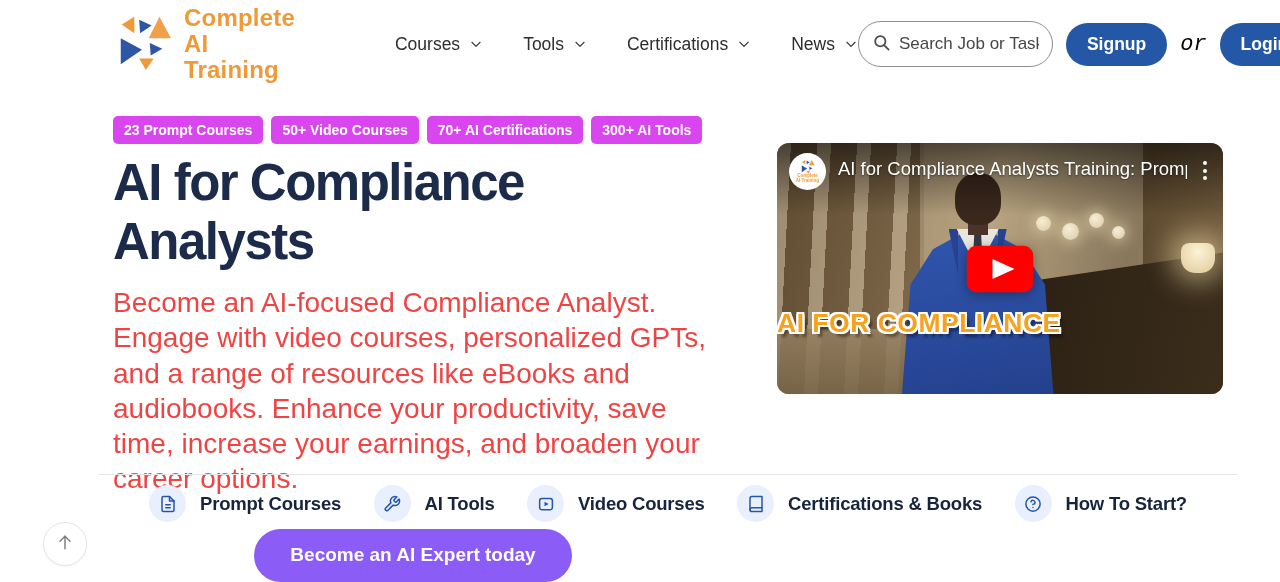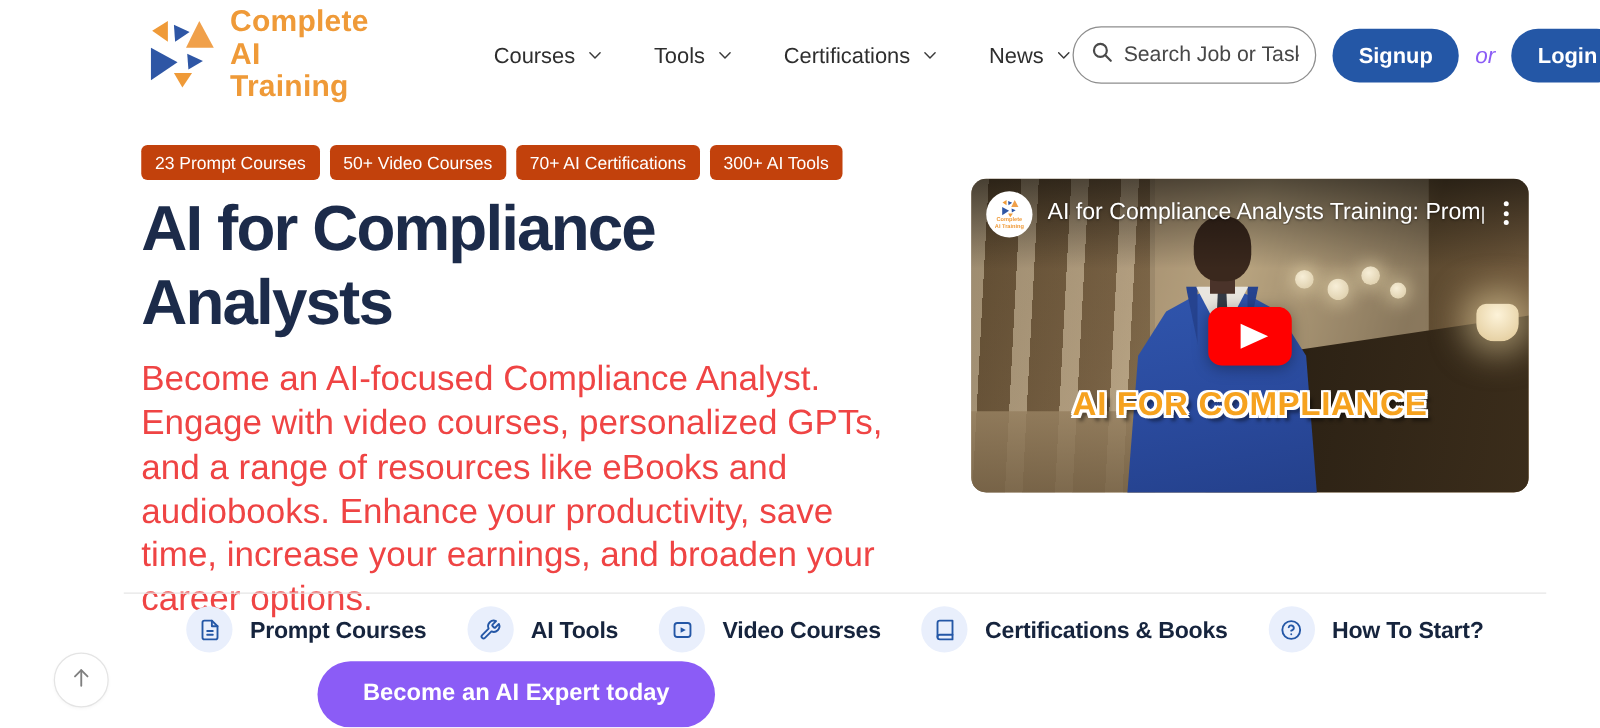--- a/index.html
+++ b/index.html
@@ -12,27 +12,27 @@
   .logo { display: flex; align-items: center; gap: 12px; cursor: pointer; text-decoration: none; }
   .logo-text { display: flex; flex-direction: column; font-weight: bold; font-size: 24px; line-height: 1.08; color: #ef9a38; letter-spacing: 0.2px; }
   nav { display: flex; align-items: center; gap: 40px; margin-left: 100px; }
   .nav-item { display: flex; align-items: center; gap: 9px; font-size: 17.5px; font-weight: 500; color: #2e2e2e; cursor: pointer; }
   .chev { display: inline-flex; }
   .header-right { margin-left: auto; display: flex; align-items: center; gap: 13px; }
   .search { width: 195px; height: 46px; border: 1.5px solid #8d8d8d; border-radius: 24px; display: flex; align-items: center; gap: 8px; padding: 0 13px; background: #fff; }
   .search input { border: 0; outline: 0; width: 100%; font-size: 17px; color: #333; font-family: "Liberation Sans", sans-serif; background: transparent; }
   .search input::placeholder { color: #474747; opacity: 1; }
   .pill-btn { background: #2457a6; color: #fff; border: none; border-radius: 22px; height: 43px; padding: 0 21px; font-size: 17.5px; font-weight: bold; font-family: "Liberation Sans", sans-serif; cursor: pointer; }
-  .or-label { font-style: italic; font-size: 18px; color: #8b5cf6; }
+  .or-label { font-style: italic; font-size: 22px; color: #000000; font-family: Liberation Mono, monospace; }
 
   
   main { display: flex; justify-content: space-between; align-items: flex-start; padding: 36px 85px 0 85px; }
   .left-col { width: 600px; }
   .badges { display: flex; gap: 8px; }
-  .badge { background: #c2410c; color: #fff; font-size: 14px; font-weight: 400; padding: 6px 11px; border-radius: 5px; white-space: nowrap; cursor: pointer; }
+  .badge { background: #d946ef; color: #fff; font-size: 14px; font-weight: 700; padding: 6px 11px; border-radius: 5px; white-space: nowrap; cursor: pointer; }
   h1.hero-title { font-size: 51px; font-weight: 800; color: #1c2b4a; letter-spacing: -1.5px; margin: 9px 0 14px; }
   .hero-desc { font-size: 28px; line-height: 1.26; color: #ef4444; margin-bottom: 32px; max-width: 600px; }
   .cta-btn { display: block; margin: 0 auto; background: #8b5cf6; color: #fff; border: none; border-radius: 27px; height: 53px; padding: 0 36px; font-size: 19px; font-weight: bold; font-family: "Liberation Sans", sans-serif; cursor: pointer; }
 
   
   .video { position: relative; width: 446px; height: 251px; margin-top: 27px; border-radius: 12px; overflow: hidden; flex-shrink: 0; cursor: pointer;
            background: linear-gradient(105deg, #6a5538 0%, #8a7150 28%, #a58d65 46%, #5c492f 74%, #7b6244 100%); }
   .vt-wall-left { position: absolute; left: 0; top: 0; width: 33%; height: 100%;
            background: repeating-linear-gradient(93deg, rgba(238,226,200,0.38) 0 14px, rgba(60,45,28,0.25) 14px 40px); }
   .vt-backwall { position: absolute; left: 32%; top: 0; width: 50%; height: 58%; background: rgba(222,207,178,0.35); }
@@ -51,21 +51,21 @@
   .man .tie { position: absolute; left: 50%; top: 58px; transform: translateX(-50%); width: 11px; height: 46px; background: #333a45; clip-path: polygon(20% 0, 80% 0, 100% 100%, 0 100%); }
   .man .suit { position: absolute; left: 50%; top: 54px; transform: translateX(-50%); width: 160px; height: 100%; background: linear-gradient(170deg, #3056ae 0%, #2a4a9d 45%, #203a80 100%); border-radius: 48px 48px 0 0; clip-path: polygon(50% 0, 63% 4%, 78% 10%, 92% 26%, 100% 100%, 0 100%, 8% 26%, 22% 10%, 37% 4%); }
   .man .lapel { position: absolute; left: 50%; top: 56px; transform: translateX(-50%); width: 58px; height: 78px; background: transparent; border-left: 9px solid #26438f; border-right: 9px solid #26438f; clip-path: polygon(0 0, 100% 0, 72% 100%, 28% 100%); }
   .vt-top { position: absolute; left: 0; top: 0; right: 0; height: 72px; background: linear-gradient(rgba(0,0,0,0.55), rgba(0,0,0,0)); display: flex; align-items: flex-start; padding: 10px 12px 0 12px; gap: 12px; }
   .yt-avatar { width: 37px; height: 37px; border-radius: 50%; background: #fff; flex-shrink: 0; display: flex; flex-direction: column; align-items: center; justify-content: center; cursor: pointer; overflow: hidden; }
   .yt-avatar .mini-name { font-size: 4.5px; font-weight: bold; color: #ef9a38; line-height: 1.1; text-align: center; white-space: pre-line; }
   .yt-title { color: #fff; font-size: 18.5px; font-weight: 400; margin-top: 5px; white-space: nowrap; overflow: hidden; flex: 1; text-shadow: 0 1px 2px rgba(0,0,0,0.5); cursor: pointer; }
   .kebab { display: flex; flex-direction: column; gap: 3.5px; padding: 6px 4px; margin-top: 2px; cursor: pointer; }
   .kebab i { width: 4px; height: 4px; border-radius: 50%; background: #fff; display: block; }
   .play-btn { position: absolute; left: 50%; top: 50%; transform: translate(-50%, -50%); width: 67px; height: 47px; cursor: pointer; filter: drop-shadow(0 2px 6px rgba(0,0,0,0.35)); }
-  .vt-caption { position: absolute; left: 0; right: 0; top: 66%; text-align: center; font-weight: 800; font-size: 26.5px; line-height: 1.1; letter-spacing: 0.5px; color: #f6a21e;
+  .vt-caption { position: absolute; left: 0; right: 0; top: 66%; text-align: left; font-weight: 800; font-size: 26.5px; line-height: 1.1; letter-spacing: 0.5px; color: #f6a21e;
       text-shadow: -2px -2px 0 #fff, 2px -2px 0 #fff, -2px 2px 0 #fff, 2px 2px 0 #fff, 0 -2px 0 #fff, 0 2px 0 #fff, -2px 0 0 #fff, 2px 0 0 #fff, 4px 5px 3px rgba(0,0,0,0.45); }
   .vt-caption span { display: block; }
 
   
   .bottom { position: absolute; left: 71px; right: 71px; top: 474px; border-top: 1px solid #e6e6e6; }
   .quicklinks { display: flex; justify-content: space-between; align-items: center; padding: 10px 50px 0 50px; gap: 12px; }
   .ql-item { display: flex; align-items: center; gap: 14px; cursor: pointer; }
   .ql-icon { width: 37px; height: 37px; border-radius: 50%; background: #e9effc; display: flex; align-items: center; justify-content: center; flex-shrink: 0; }
   .ql-label { font-size: 18.5px; font-weight: 600; color: #16243d; letter-spacing: -0.2px; white-space: nowrap; }
 

